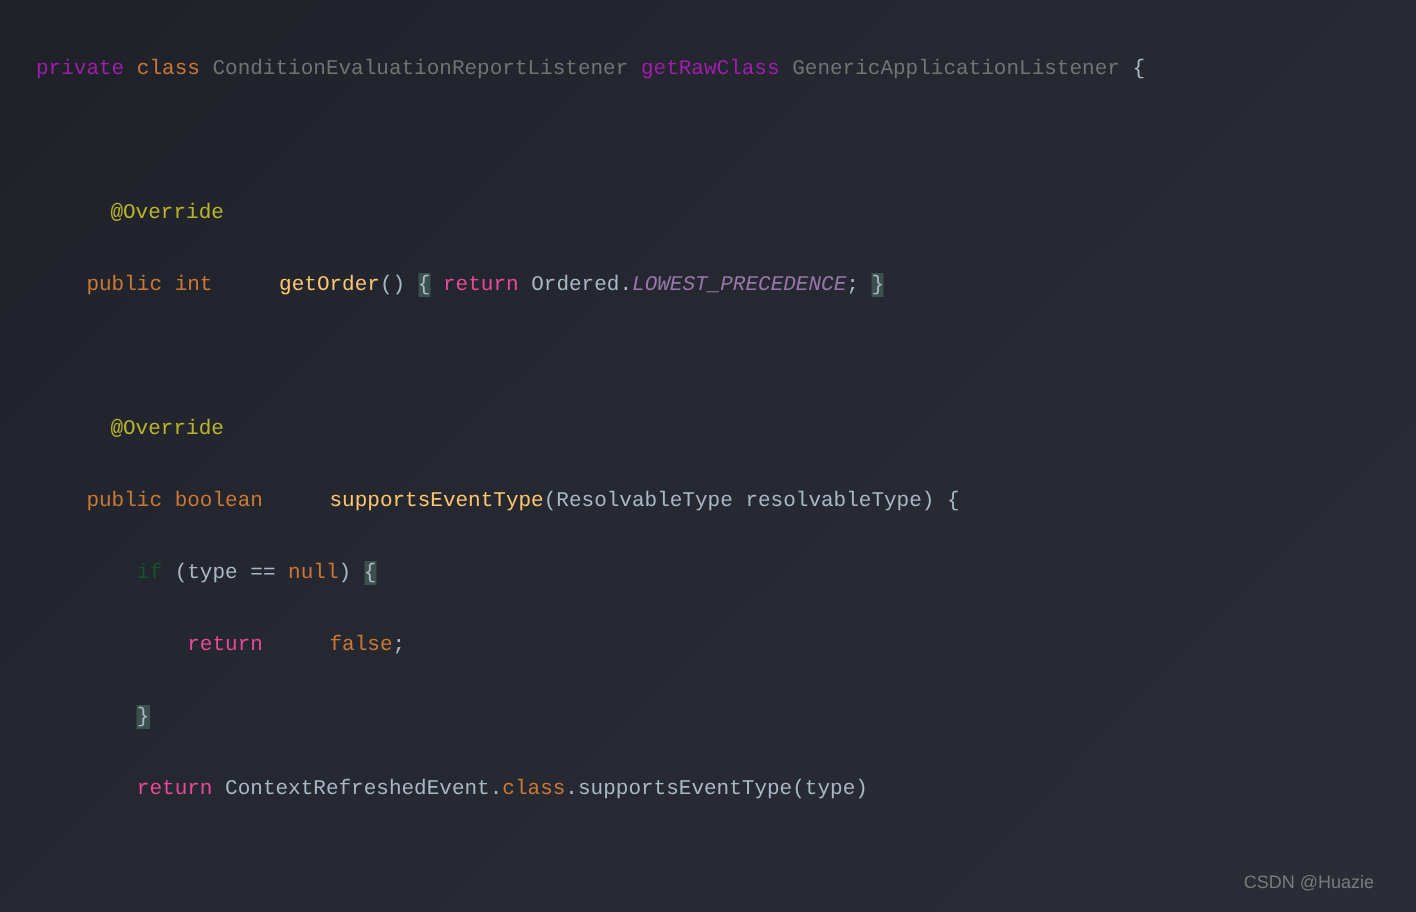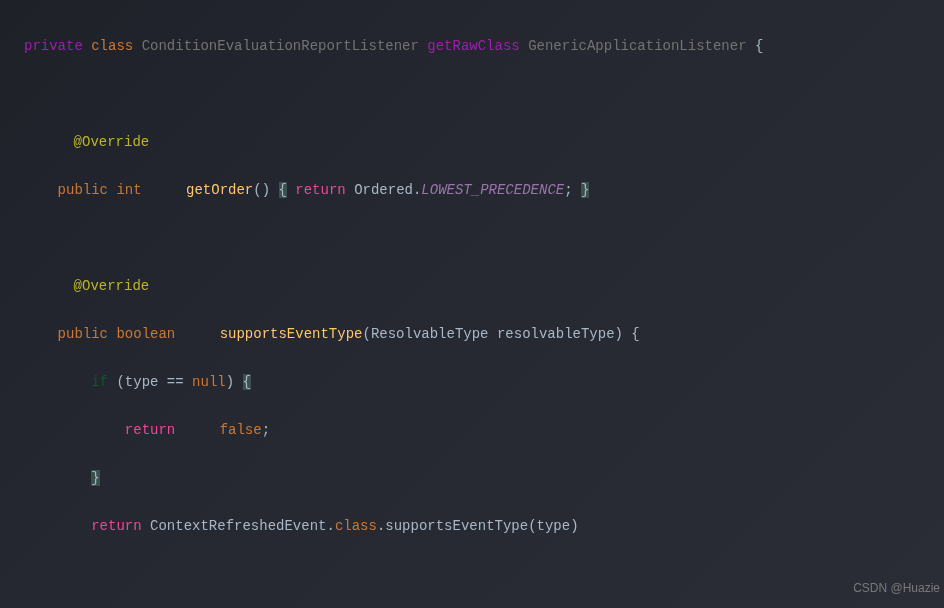--- a/index.html
+++ b/index.html
@@ -40,21 +40,21 @@
     .method-name { color: #ffc66d; margin-left: 36px; }
     .identifier { color: #a9b7c6; }
     .static-field { color: #9876aa; font-style: italic; }
     .brace { color: #a9b7c6; }
     .brace-hl { background: #3b514d; color: #a9b7c6; }
     .punct { color: #a9b7c6; }
     .operator { color: #a9b7c6; }
     .watermark {
       position: absolute;
       bottom: 8px;
-      right: 4px;
+      right: 28px;
       font-size: 12px;
       color: #7a7a7a;
       font-family: Arial, sans-serif;
     }
   </style>
 </head>
 <body>
 
 <div class="code-container">
 <span class="line"><span class="kw-private">private</span> <span class="kw-class">class</span> <span class="class-name">ConditionEvaluationReportListener</span> <span class="kw-private">getRawClass</span> <span class="class-name">GenericApplicationListener</span> <span class="brace">{</span></span>

